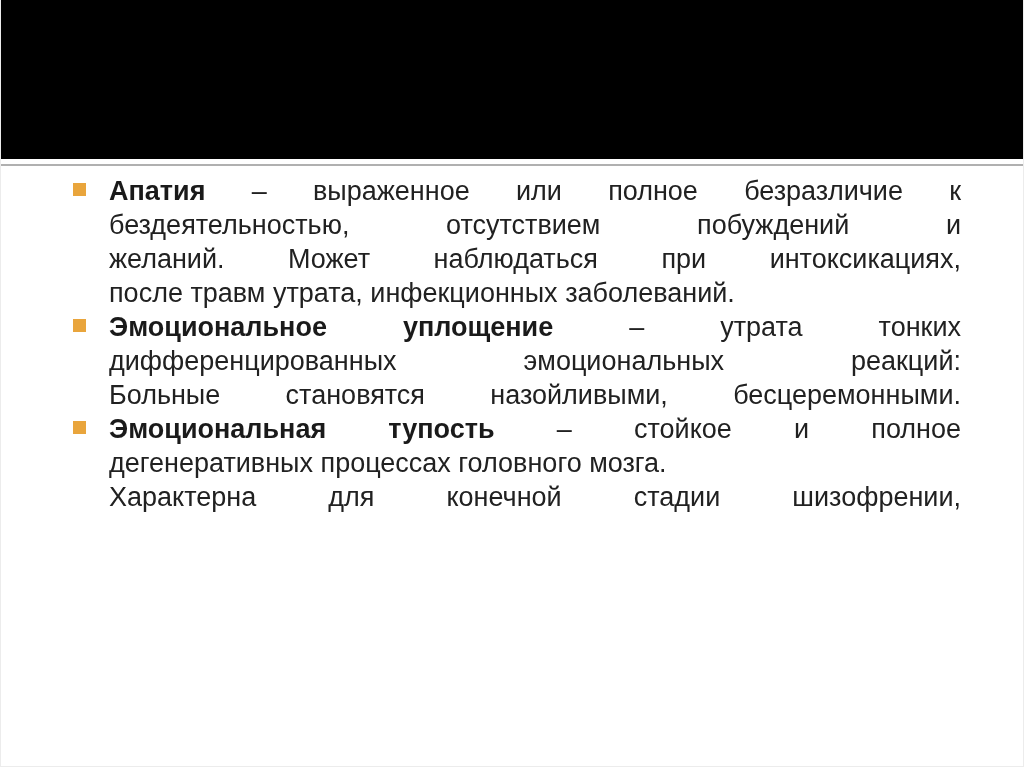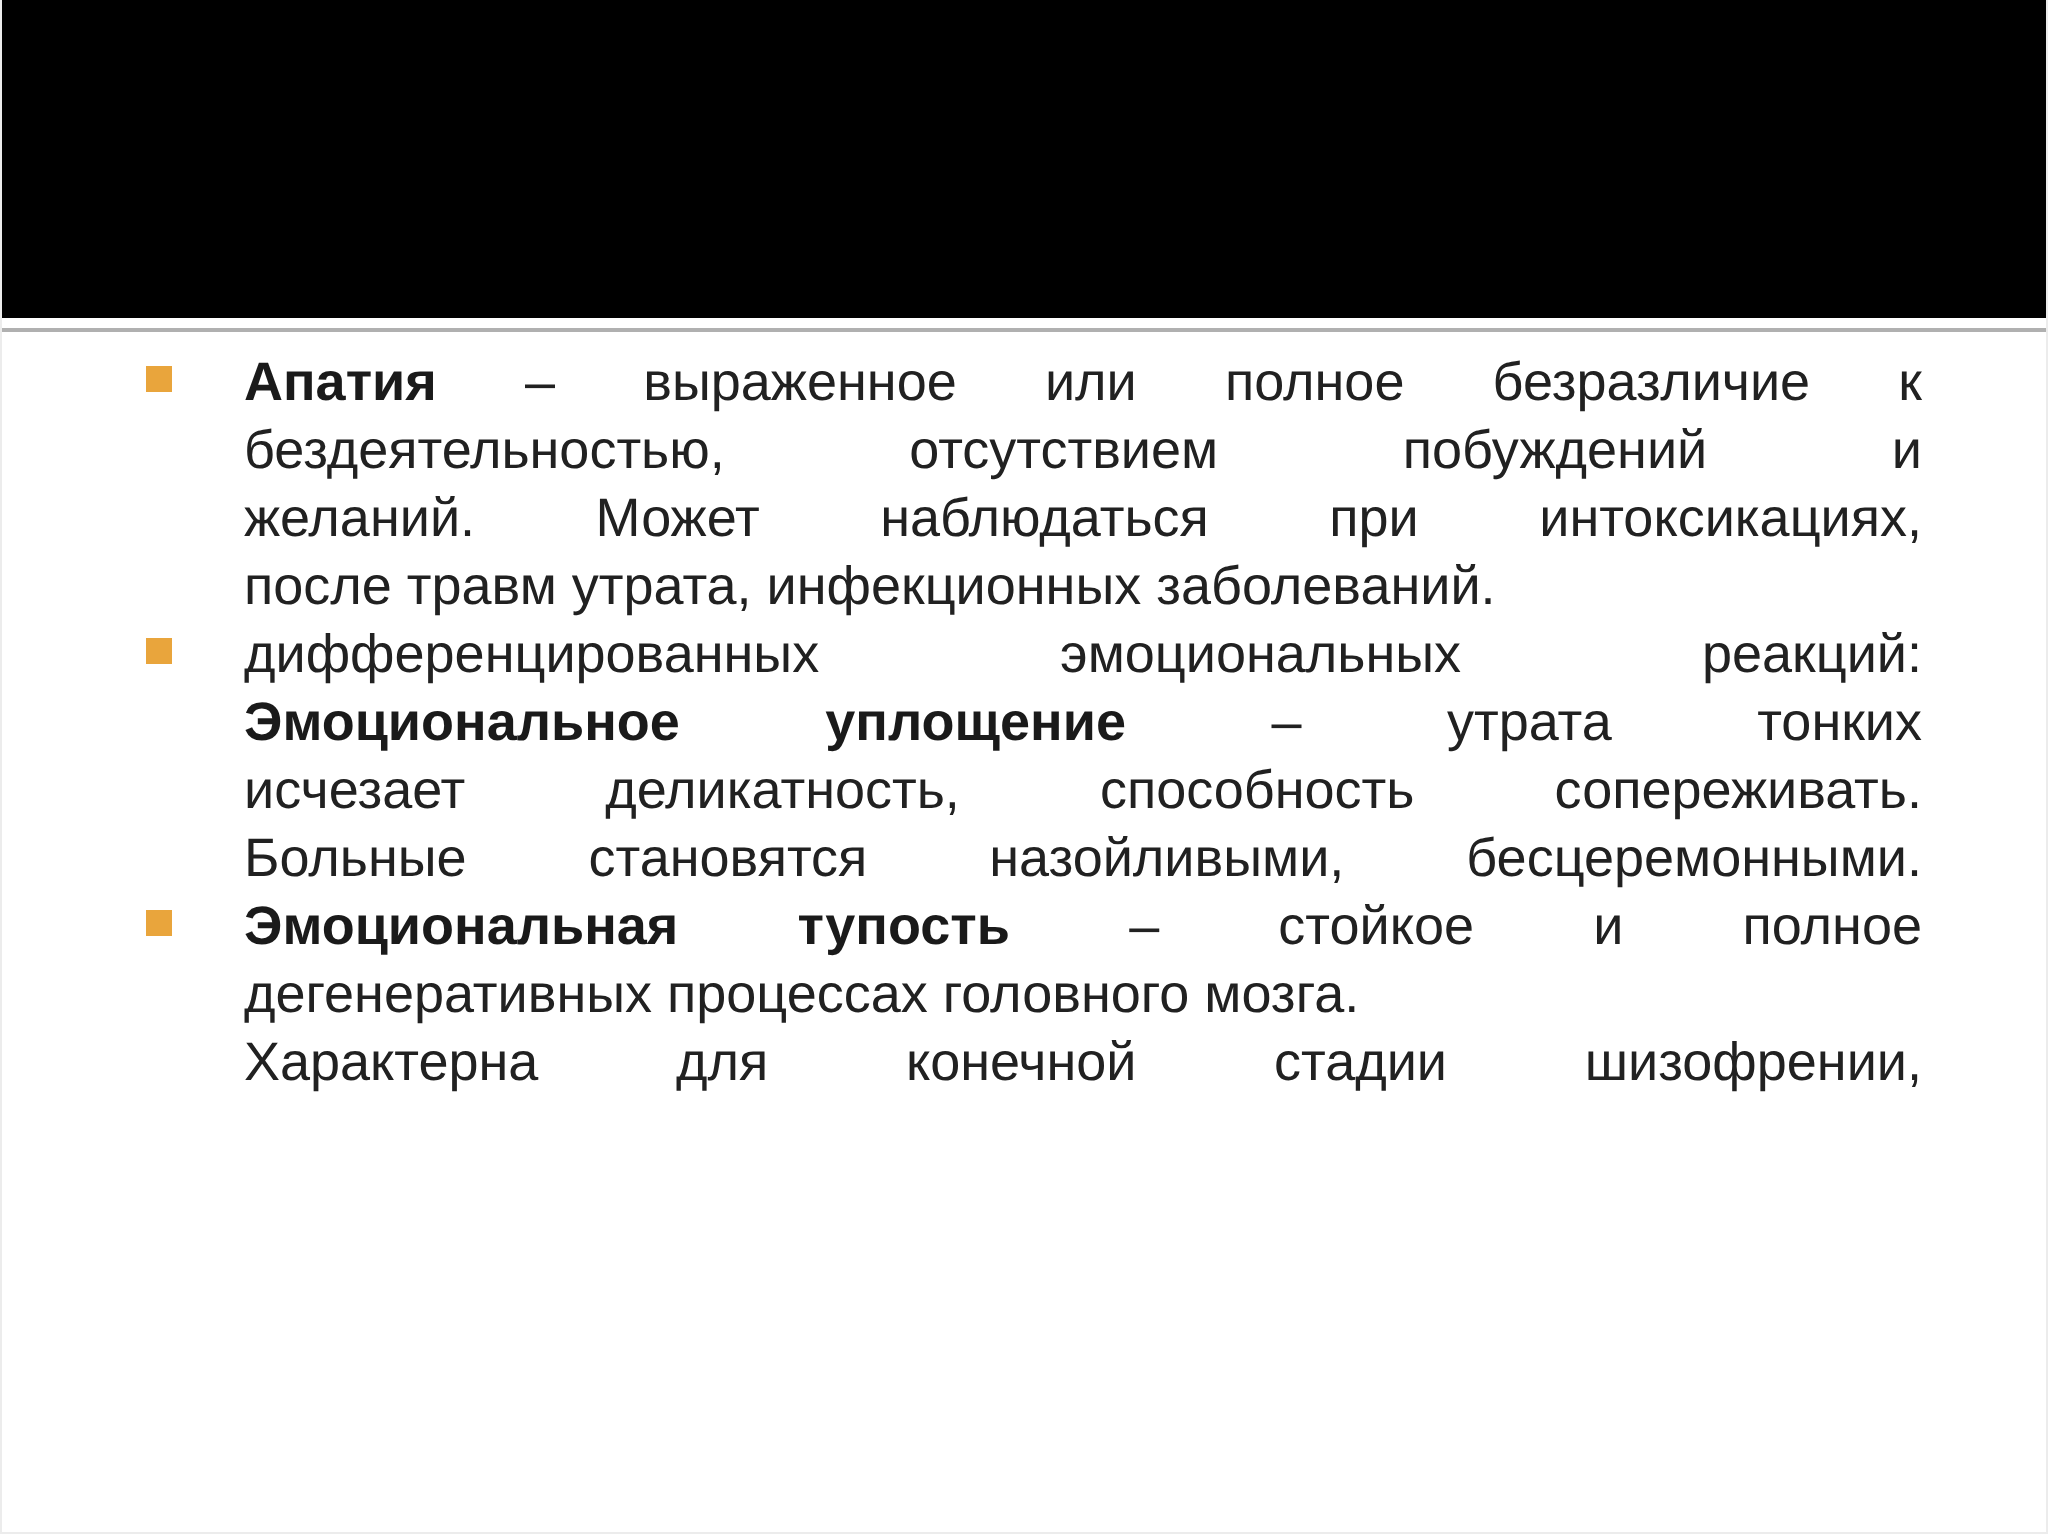--- a/index.html
+++ b/index.html
@@ -52,21 +52,20 @@
     top: 9px;
     width: 13px;
     height: 13px;
     background: #e9a53c;
   }
 
   .line {
     text-align: justify;
     text-align-last: justify;
     white-space: normal;
-    margin-left: 13px;
   }
 
   .line.last {
     text-align-last: left;
   }
 
   .term {
     font-weight: bold;
     color: #1a1a1a;
   }
@@ -85,23 +84,22 @@
     <div class="bullet-item">
       <span class="bullet-marker"></span>
       <div class="line"><span class="term">Апатия</span> <span>– выраженное или полное безразличие к</span></div>
       <div class="line">бездеятельностью, отсутствием побуждений и</div>
       <div class="line">желаний. Может наблюдаться при интоксикациях,</div>
       <div class="line last">после травм утрата, инфекционных заболеваний.</div>
     </div>
 
     <div class="bullet-item">
       <span class="bullet-marker"></span>
+      <div class="line"><span class="term">Эмоциональное уплощение</span> <span>– утрата тонких</span></div>
       <div class="line">дифференцированных эмоциональных реакций:</div>
-      <div class="line"><span class="term">Эмоциональное уплощение</span> <span>– утрата тонких</span></div>
-      <div class="line">исчезает деликатность, способность сопереживать.</div>
       <div class="line">Больные становятся назойливыми, бесцеремонными.</div>
     </div>
 
     <div class="bullet-item">
       <span class="bullet-marker"></span>
       <div class="line"><span class="term">Эмоциональная тупость</span> <span>– стойкое и полное</span></div>
       <div class="line last">дегенеративных процессах головного мозга.</div>
       <div class="line">Характерна для конечной стадии шизофрении,</div>
     </div>
 

